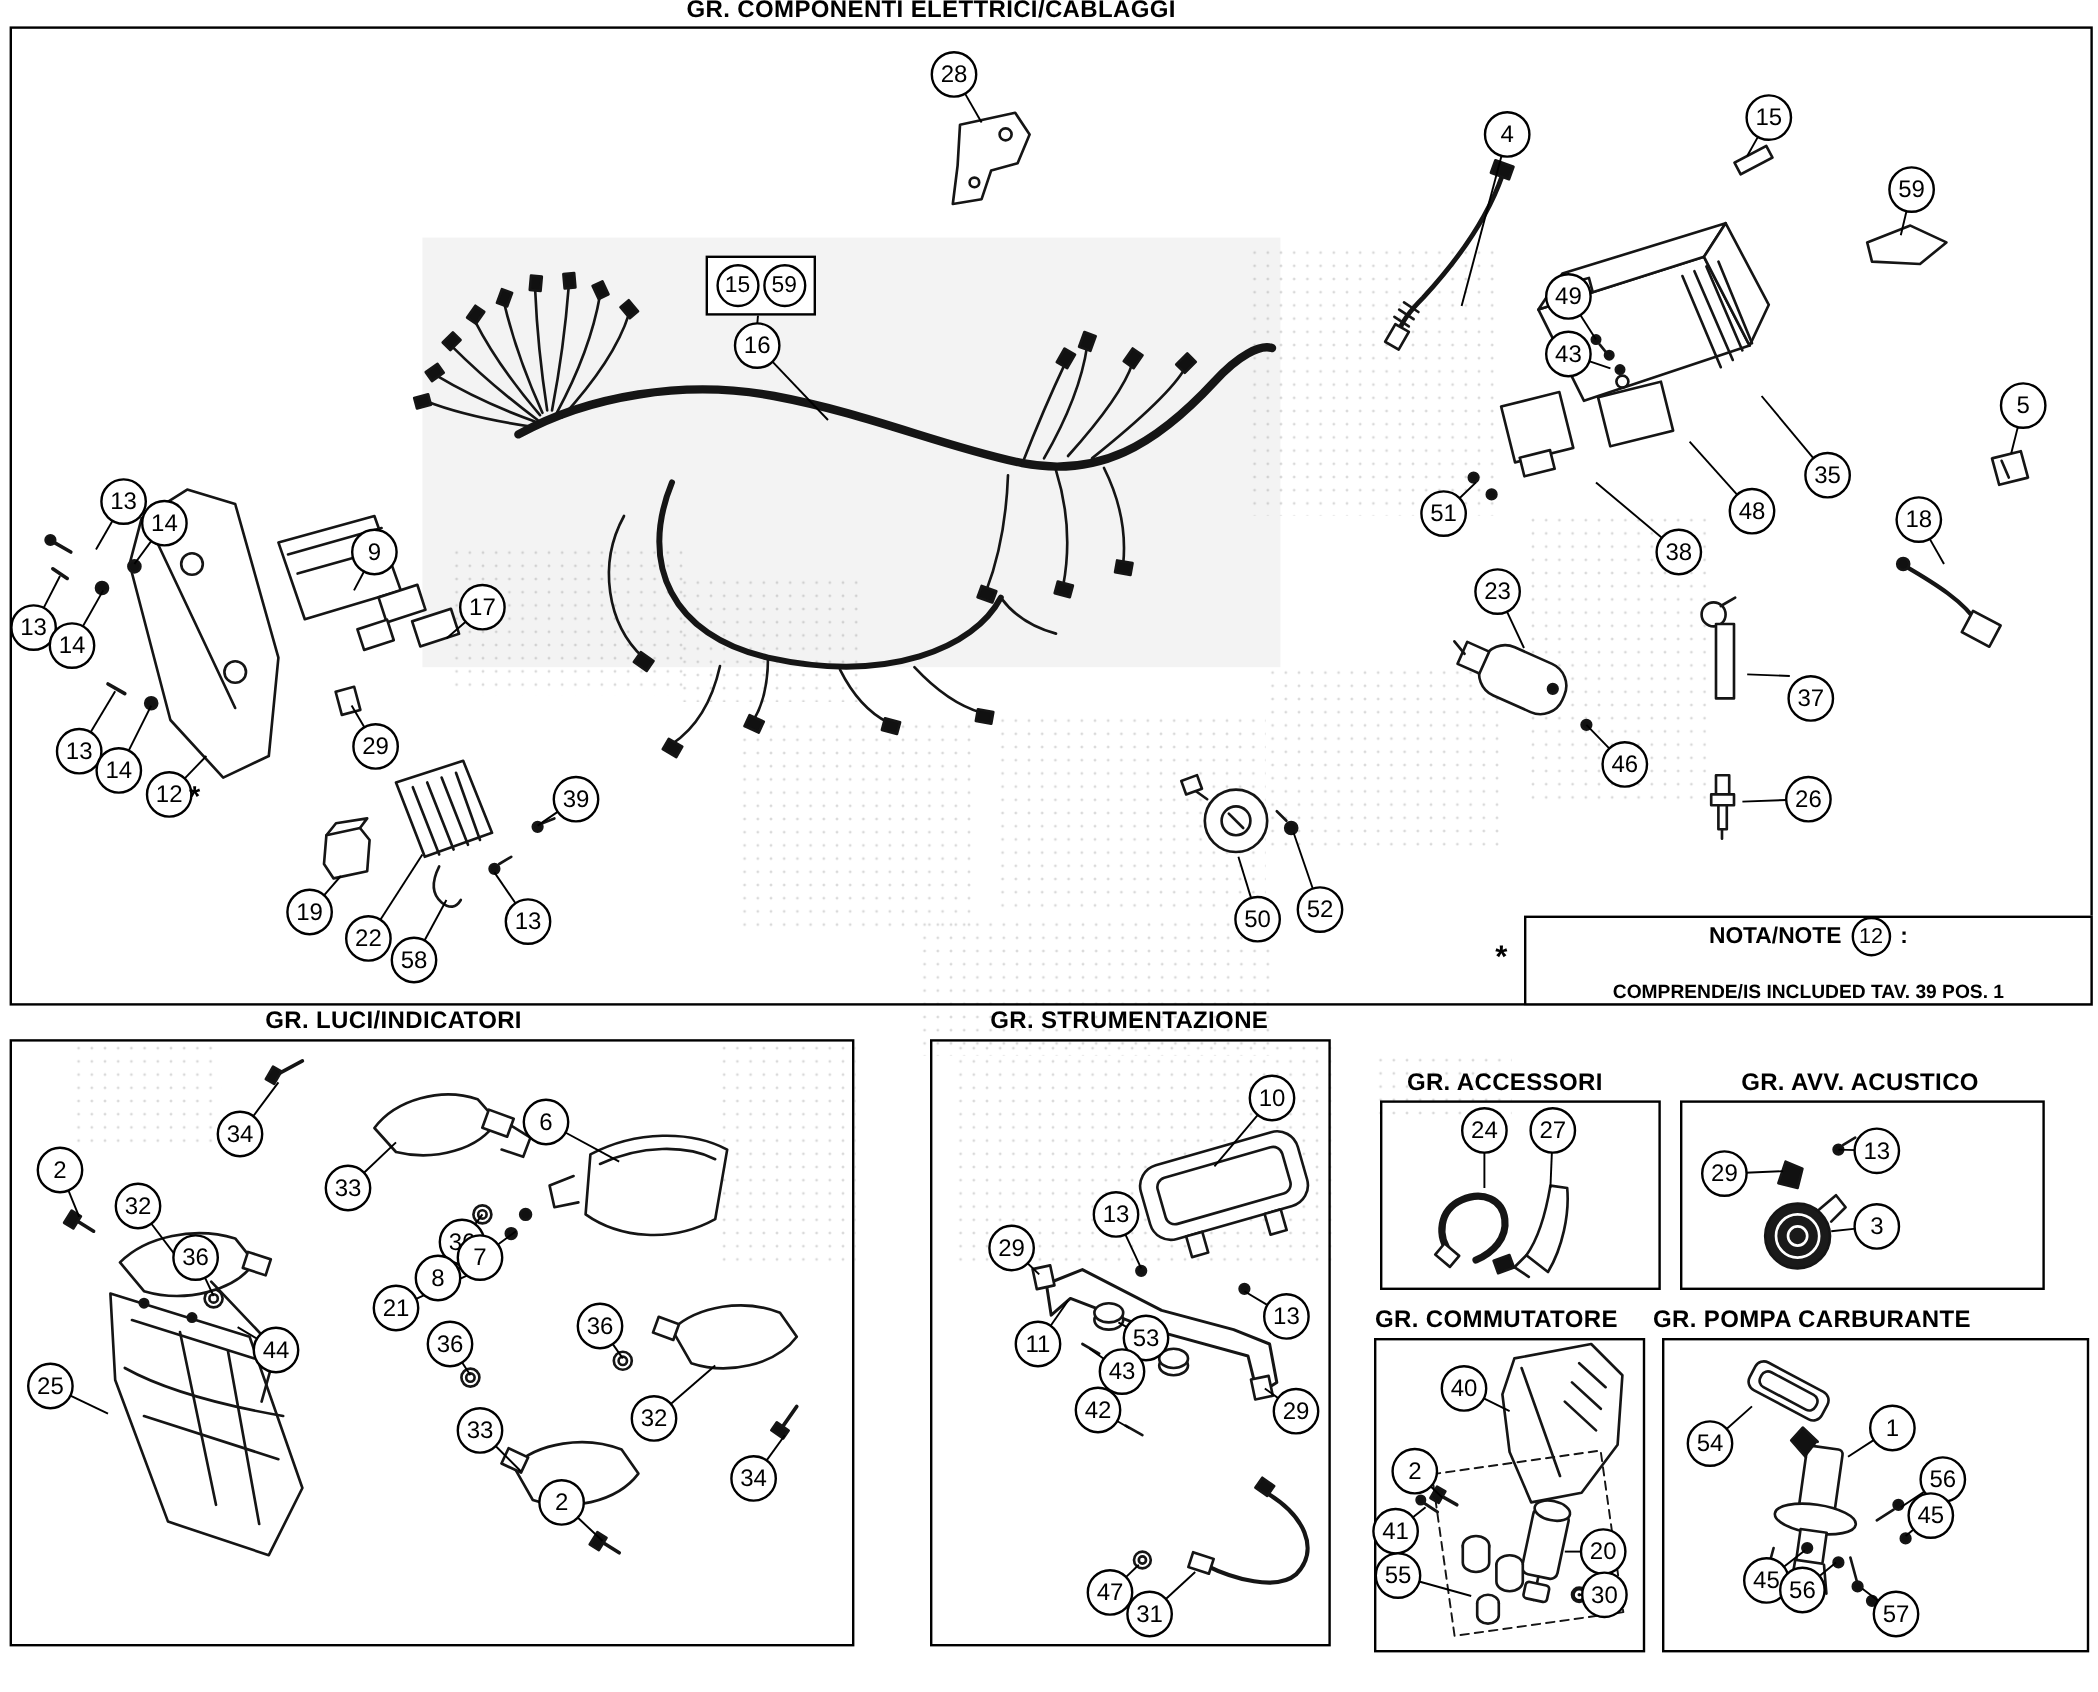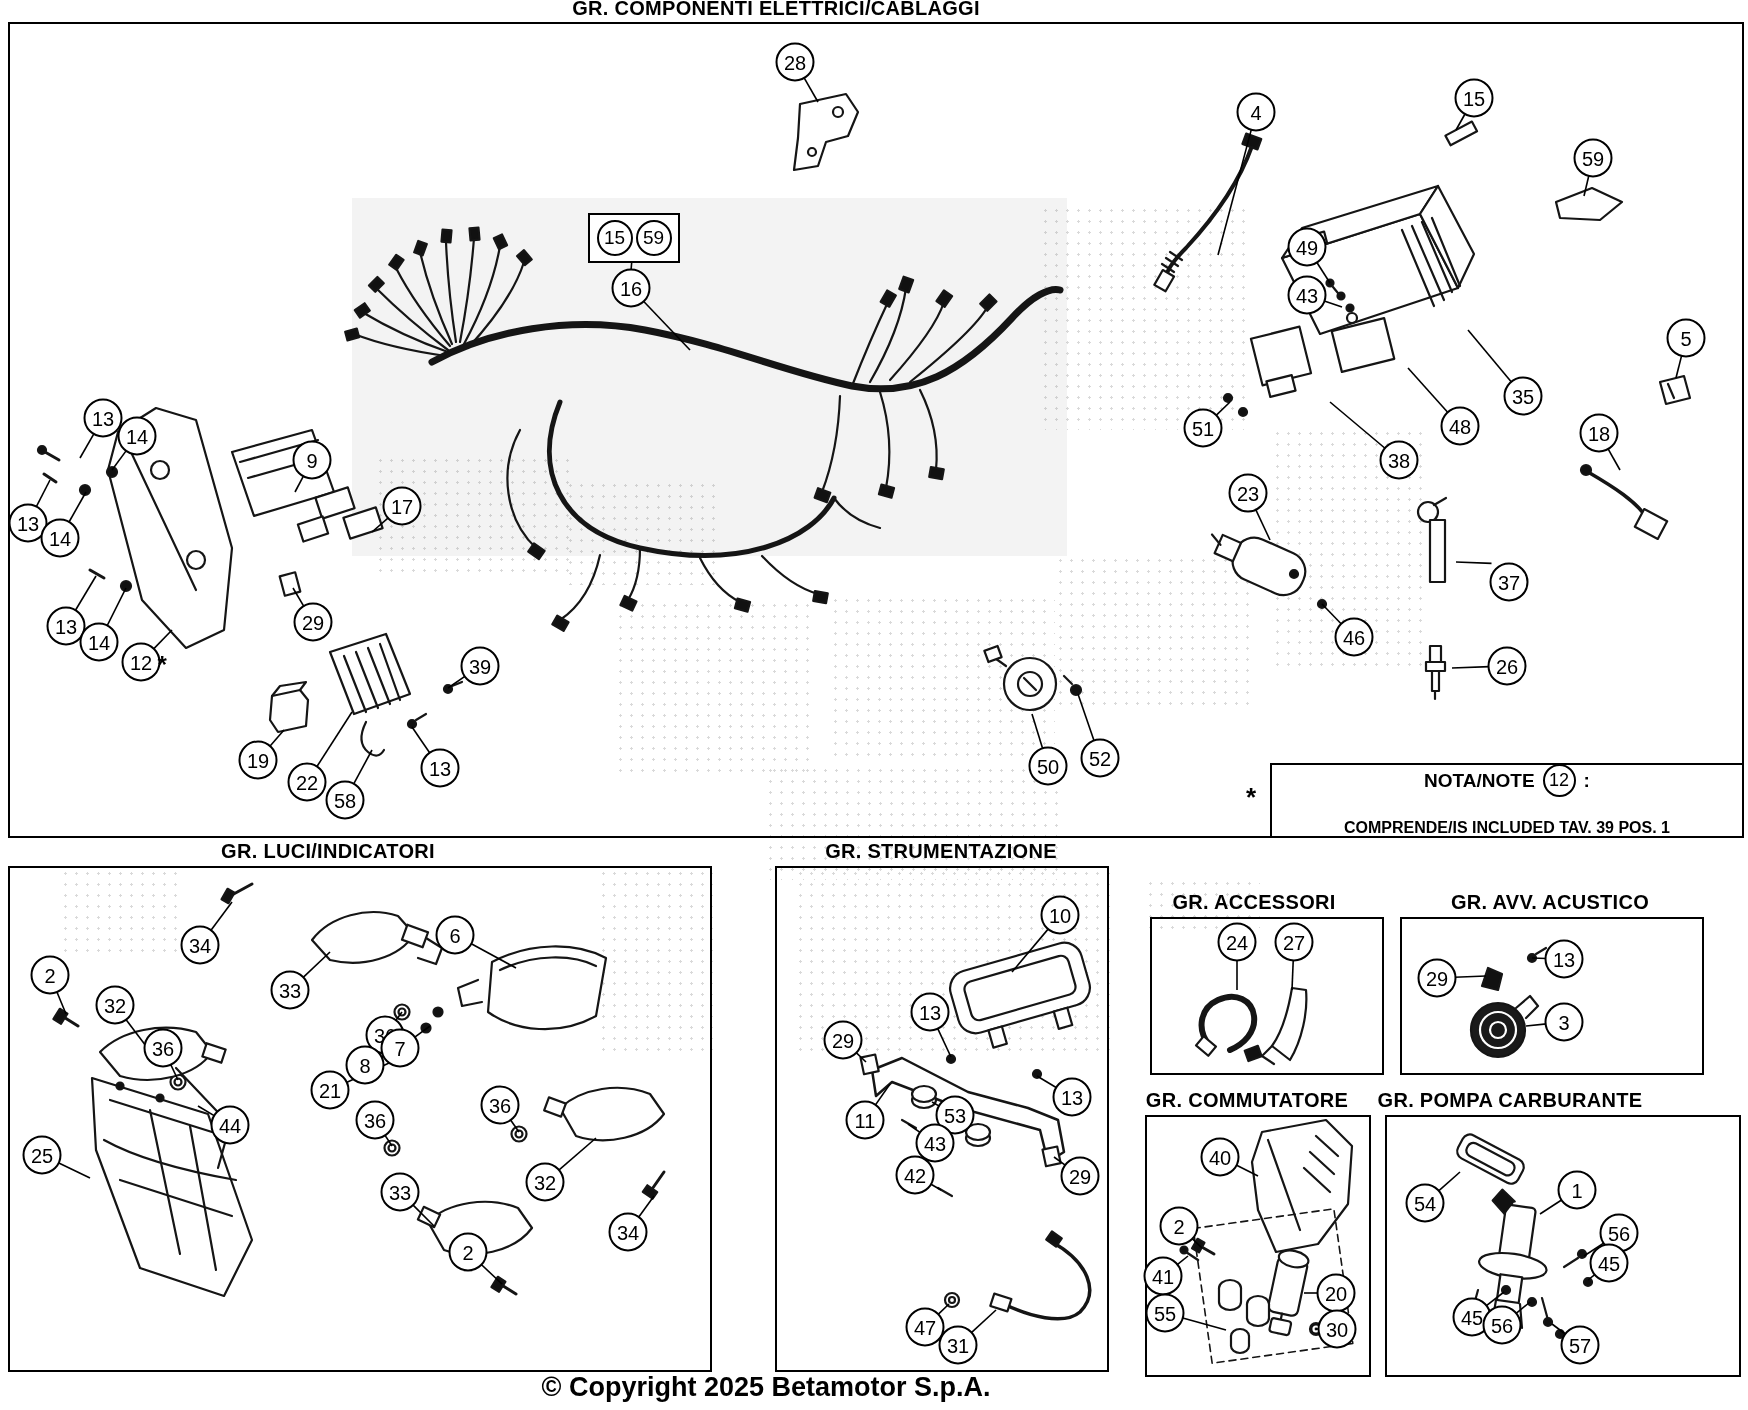--- a/index.html
+++ b/index.html
@@ -407,21 +407,20 @@
       <line x1="1438.1002931530304" y1="1191.396883207316" x2="1460" y2="1172"></line>
       <line x1="1562.318177477016" y1="1199.5233443392328" x2="1540" y2="1214"></line>
       <line x1="1604.3751541052277" y1="1242.6106130165647" x2="1584" y2="1256"></line>
       <line x1="1595.398214762619" y1="1274.0109690016893" x2="1588" y2="1280"></line>
       <line x1="1485.7904265401799" y1="1306.2262292654846" x2="1504" y2="1292"></line>
       <line x1="1515.5227094541915" y1="1313.8920600911997" x2="1530" y2="1302"></line>
       <line x1="1566" y1="1334.5" x2="1552" y2="1324"></line>
       <line x1="632" y1="259" x2="631" y2="270.5"></line>
     </svg>
 
-  <div id="copyright">© Copyright 2025 Betamotor S.p.A.</div>
 <div class="secbox" style="left: 8px; top: 22px; width: 1732px; height: 812px;"></div>
     <div class="sectitle" style="left: 776px; top: -3px;">GR. COMPONENTI ELETTRICI/CABLAGGI</div>
     <div class="secbox" style="left: 8px; top: 866px; width: 700px; height: 502px;"></div>
     <div class="sectitle" style="left: 328px; top: 840px;">GR. LUCI/INDICATORI</div>
     <div class="secbox" style="left: 775px; top: 866px; width: 330px; height: 502px;"></div>
     <div class="sectitle" style="left: 941px; top: 840px;">GR. STRUMENTAZIONE</div>
     <div class="secbox" style="left: 1150px; top: 917px; width: 230px; height: 154px;"></div>
     <div class="sectitle" style="left: 1254px; top: 891px;">GR. ACCESSORI</div>
     <div class="secbox" style="left: 1400px; top: 917px; width: 300px; height: 154px;"></div>
     <div class="sectitle" style="left: 1550px; top: 891px;">GR. AVV. ACUSTICO</div>

